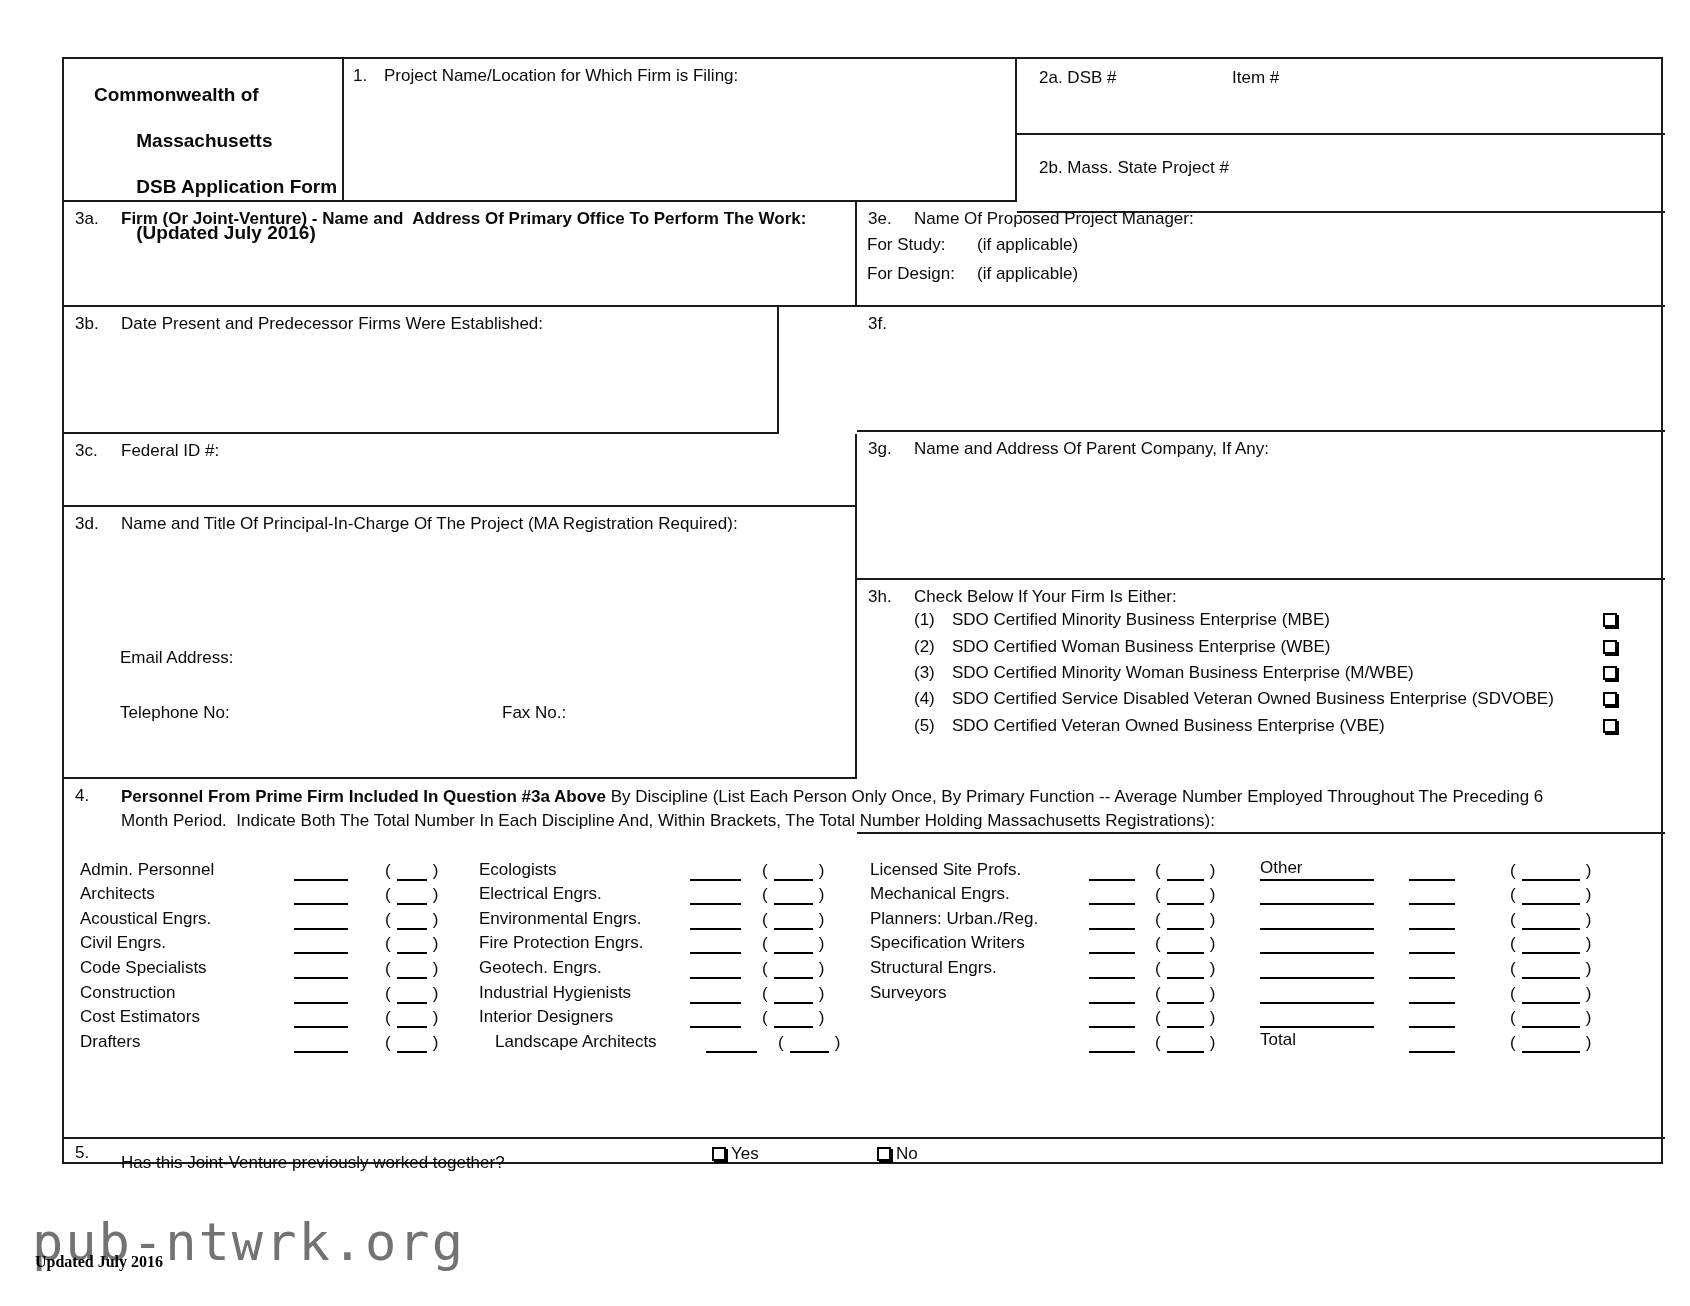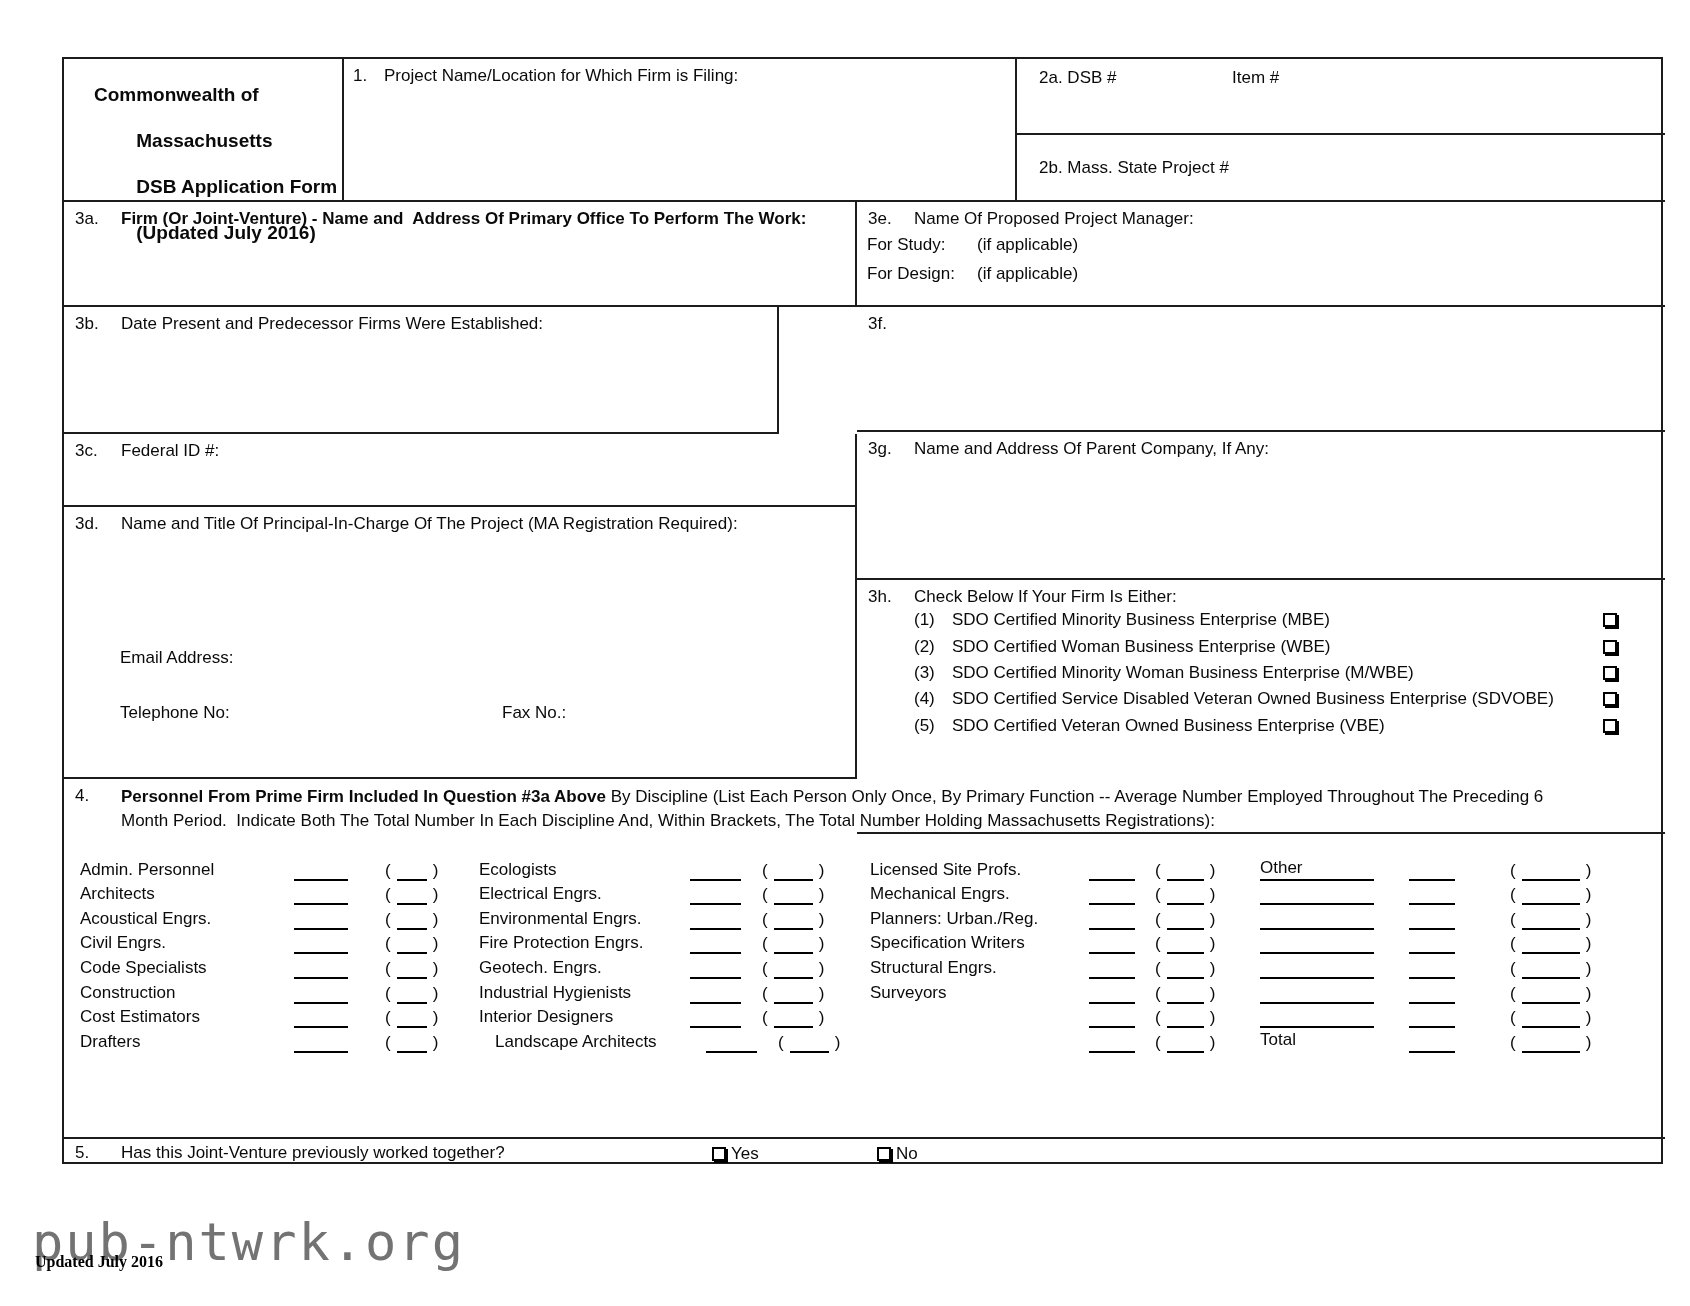--- a/index.html
+++ b/index.html
@@ -10,21 +10,21 @@
   .tbl { position:absolute; left:62px; top:57px; width:1601px; height:1107px; border:2px solid #1c1c1c; }
   .cell { position:absolute; font-size:17px; line-height:22px; }
   .br { border-right:2px solid #1c1c1c; }
   .bb { border-bottom:2px solid #1c1c1c; }
 
   
   .hdr  { left:0; top:0; width:280px; height:143px; }
   .hdr .htxt { margin:24px 0 0 30px; font-weight:bold; font-size:19px; line-height:23px; white-space:pre-wrap; }
   .c1   { left:280px; top:0; width:673px; height:143px; }
   .c2a  { left:953px; top:0; width:648px; height:76px; }
-  .c2b  { left:953px; top:76px; width:648px; height:67px; }
+  .c2b  { left:953px; top:76px; width:648px; height:78px; }
   .c2a .itm { position:absolute; left:215px; top:8px; }
   .c2a .n2a { position:absolute; left:22px; top:8px; }
   .c2b .n2b { position:absolute; left:22px; top:22px; }
 
   
   .a3 { left:0; top:143px; width:793px; height:105px; }
   .e3 { left:793px; top:143px; width:808px; height:105px; }
   .b3 { left:0; top:248px; width:715px; height:127px; }
   .f3 { left:793px; top:248px; width:808px; height:125px; }
   .c3 { left:0; top:375px; width:793px; height:73px; }
@@ -64,21 +64,21 @@
   .blank { display:inline-block; height:2px; background:#000; margin-bottom:1px; flex:0 0 auto; }
   .paren { line-height:19px; margin-bottom:2px; flex:0 0 auto; }
   .paren.o { margin-right:6px; } .paren.c { margin-left:6px; }
   .gap { flex:0 0 auto; }
   .namecell { position:relative; height:100%; flex:0 0 auto; }
   .namecell .ntxt { position:absolute; left:0; bottom:3px; font-size:17px; white-space:pre; }
   .namecell .nline { position:absolute; left:0; bottom:1px; height:2px; width:100%; background:#000; }
 
   
   .s5 .num { top:3px; }
-  .s5 .q { position:absolute; left:57px; top:3px; }
+  .s5 .q { position:absolute; left:57px; top:13px; }
   .optgrp { position:absolute; top:4px; display:flex; align-items:center; gap:5px; }
   .yesgrp { left:648px; }
   .nogrp { left:813px; }
 
   
   .wm { position:absolute; left:32px; top:1212px; font-family:"DejaVu Sans Mono", monospace; font-size:52px; color:#737373; letter-spacing:2px; }
   .upd { position:absolute; left:35px; top:1253px; font-family:"Liberation Serif", serif; font-weight:bold; font-size:16px; color:#000; }
 </style>
 </head>
 <body>

